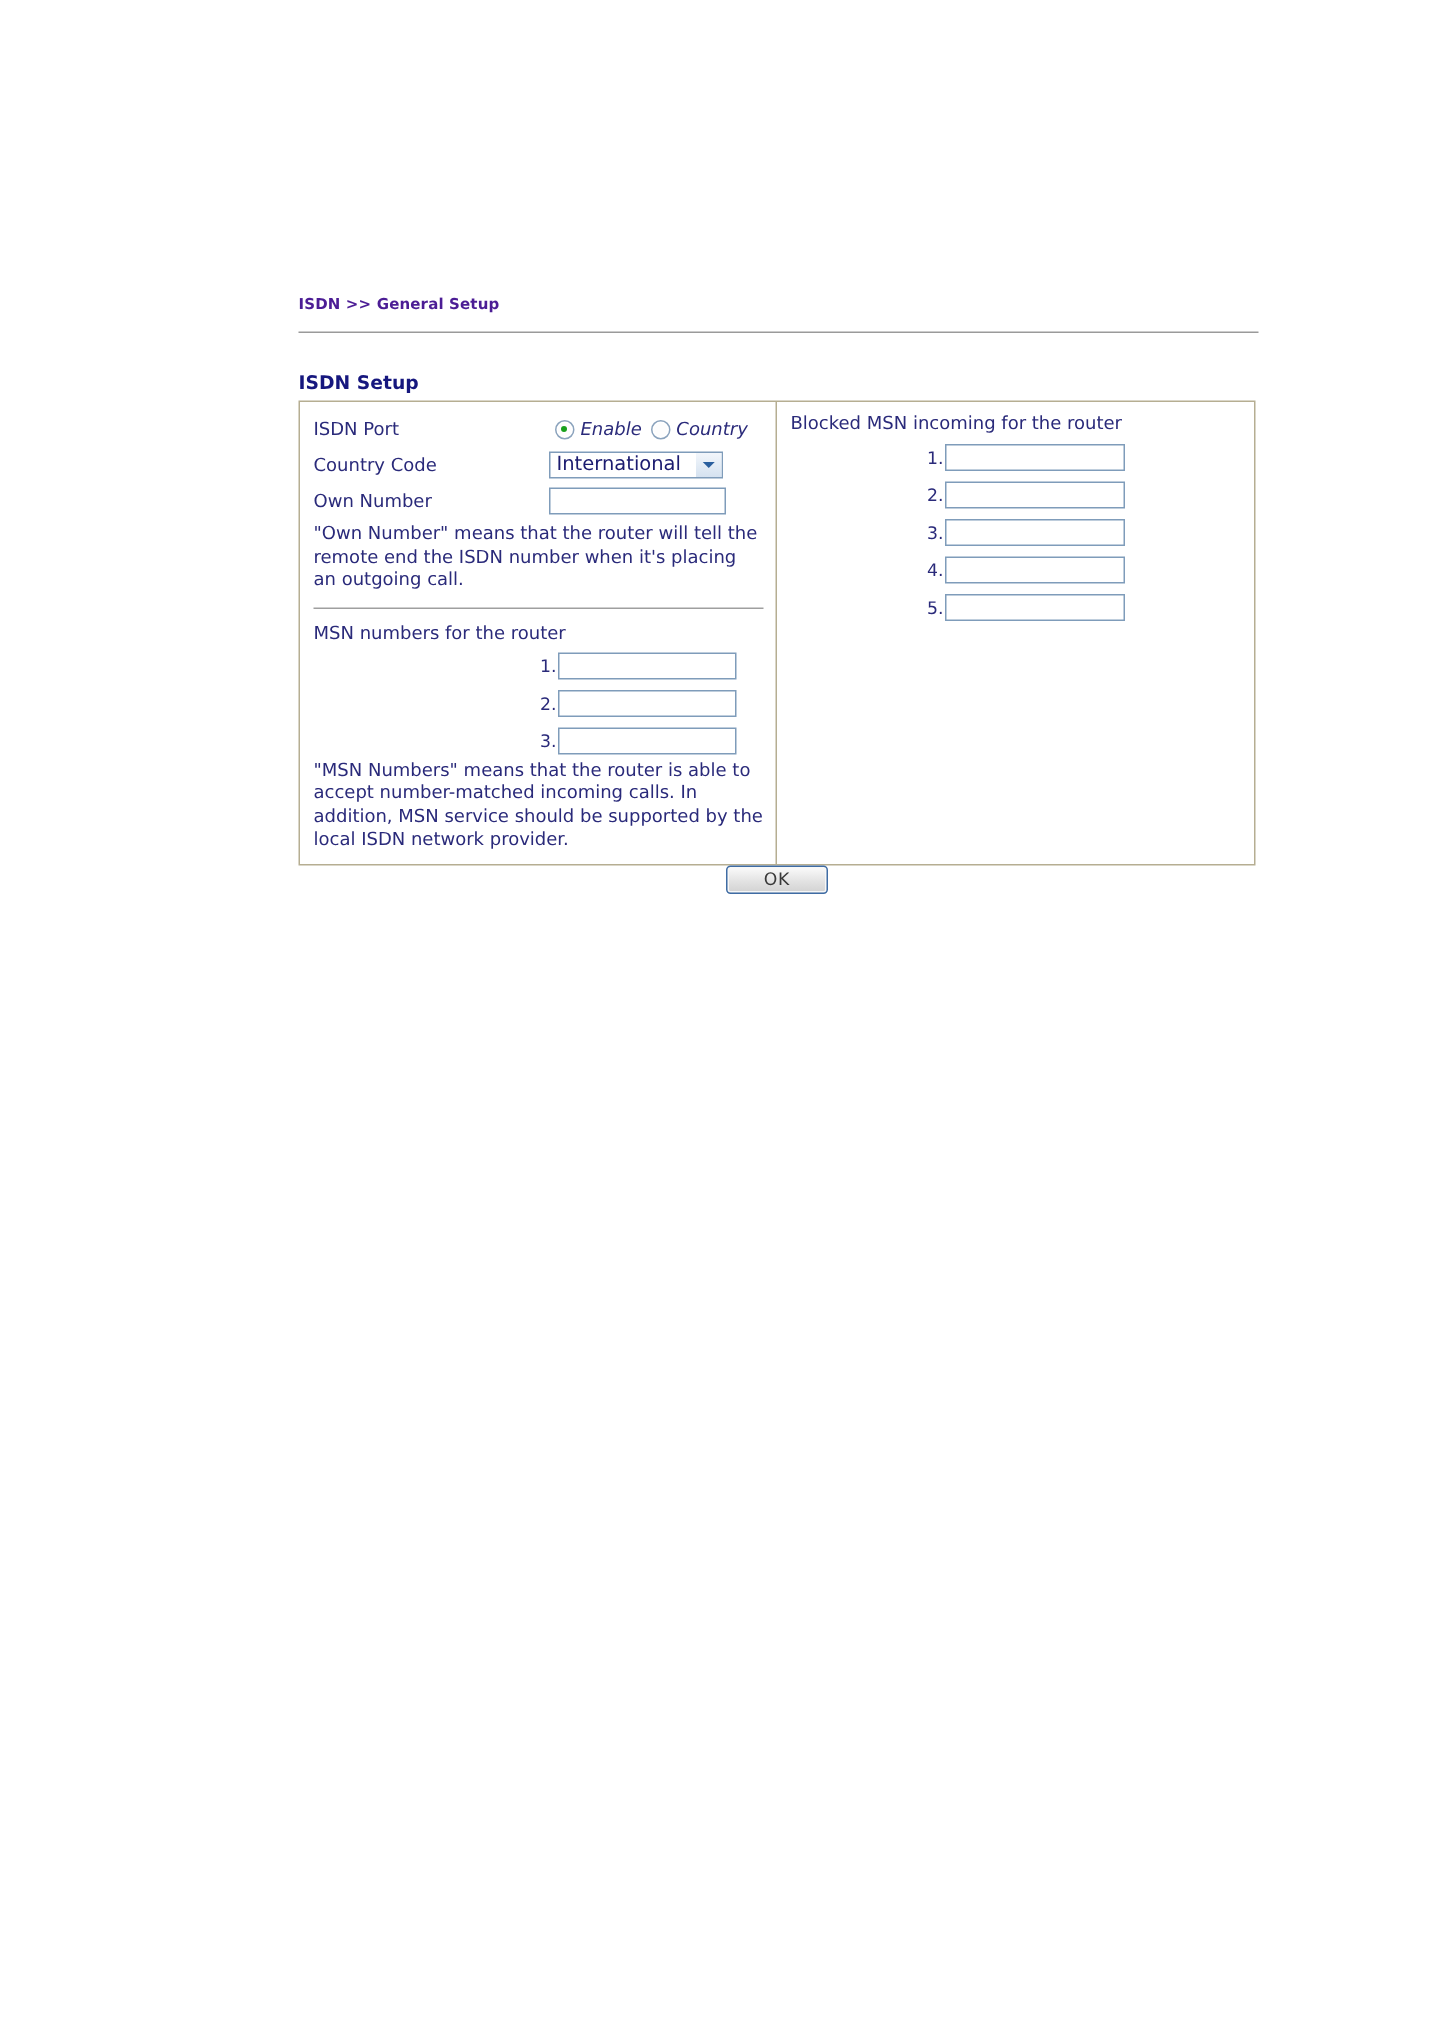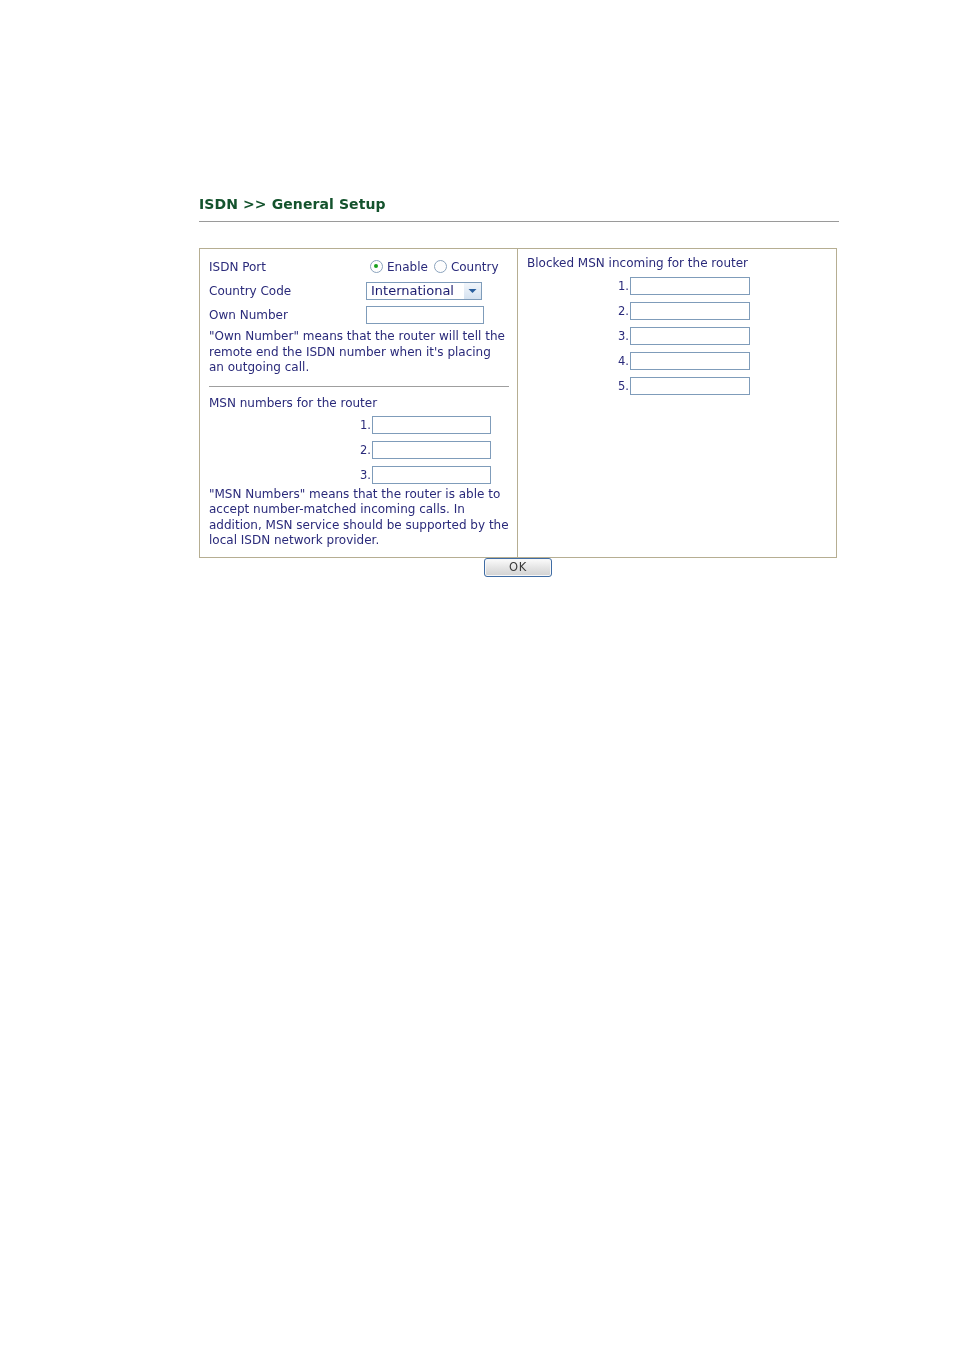--- a/index.html
+++ b/index.html
@@ -20,23 +20,23 @@
   
   .page {
     position: absolute;
     left: 199px;
     top: 196px;
     width: 640px;
   }
 
   
   .crumb-title {
-    font-size: 14px;
+    font-size: 10px;
     font-weight: bold;
-    color: #14532d;
+    color: #4c1d95;
     letter-spacing: .1px;
     line-height: 16px;
     padding-bottom: 9px;
     white-space: nowrap;
   }
   .crumb-rule {
     height: 1px;
     background: #9a9a9a;
     width: 640px;
     margin-bottom: 26px;
@@ -102,23 +102,24 @@
 
   
   .radio-group {
     display: flex;
     align-items: center;
     gap: 6px;
     padding-left: 6px;
   }
   .radio-item {
     display: flex;
-    align-items: flex-start;
+    align-items: flex-end;
     gap: 4px;
     white-space: nowrap;
+    font-style: italic;
   }
   .radio-dot {
     width: 11px;
     height: 11px;
     border-radius: 50%;
     border: 1px solid #8ba3bd;
     background: #fdfdfd;
     box-shadow: inset 0 0 0 1px #ffffff;
     display: inline-block;
     position: relative;
@@ -254,20 +255,21 @@
   }
 </style>
 </head>
 <body>
 
 <div class="page">
 
   <div class="crumb-title">ISDN &gt;&gt; General Setup</div>
   <div class="crumb-rule"></div>
 
+  <div class="section-heading">ISDN Setup</div>
 
   <div class="panel">
 
     <div class="panel-col-left">
 
       <div class="frow">
         <div class="fname">ISDN Port</div>
         <div class="fctl">
           <div class="radio-group">
             <label class="radio-item">

